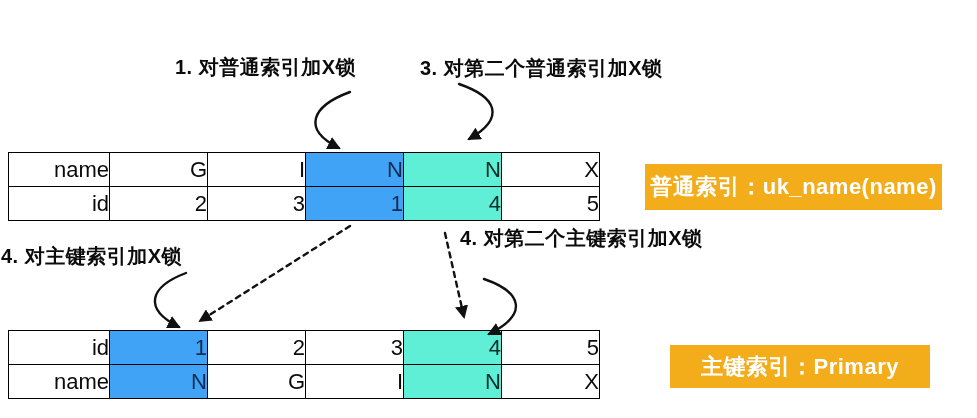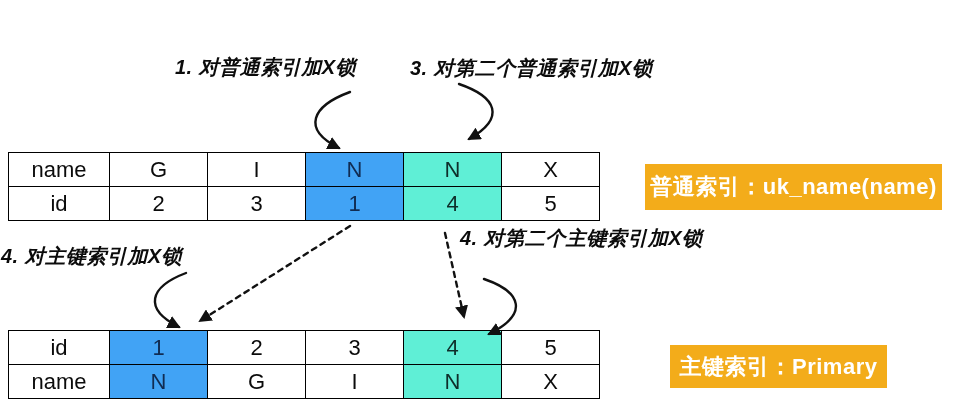--- a/index.html
+++ b/index.html
@@ -10,40 +10,39 @@
     font-family: "Liberation Sans", sans-serif;
     overflow: hidden;
   }
   .step-label {
     position: absolute;
     font-size: 20px;
     font-weight: bold;
     color: #0b0b0b;
     white-space: nowrap;
     letter-spacing: 0.5px;
-    font-style: italic;
   }
   #step1 { left: 175px; top: 54px; }
-  #step3 { left: 410px; top: 55px; }
+  #step3 { left: 420px; top: 55px; }
   #step2 { left: 1px;   top: 243px; }
   #step4 { left: 460px; top: 225px; }
 
   table.idx-table {
     position: absolute;
     border-collapse: collapse;
     table-layout: fixed;
   }
   #secondary-table { left: 8px; top: 152px; }
   #primary-table   { left: 8px; top: 330px; }
   .idx-table td {
     border: 1.6px solid #000000;
     width: 97px;
     height: 33px;
     padding: 0;
-    text-align: center;
+    text-align: right;
     vertical-align: middle;
     font-size: 22px;
     color: #0b0b0b;
     background: #ffffff;
     overflow: hidden;
   }
   .idx-table td.row-header { width: 100px; }
   .idx-table td.hl-blue { background: var(--hl-blue); color: #112c52; }
   .idx-table td.hl-cyan { background: var(--hl-cyan); color: #0e2e2a; }
 
@@ -53,21 +52,21 @@
     color: #ffffff;
     font-weight: bold;
     font-size: 22px;
     display: flex;
     align-items: center;
     justify-content: center;
     white-space: nowrap;
     letter-spacing: 0.5px;
   }
   #secondary-badge { left: 645px; top: 164px; width: 297px; height: 46px; }
-  #primary-badge   { left: 670px; top: 345px; width: 217px; height: 43px; }
+  #primary-badge   { left: 670px; top: 345px; width: 260px; height: 43px; }
 
   #arrow-layer {
     position: absolute;
     left: 0; top: 0;
     width: 977px; height: 418px;
     pointer-events: none;
   }
   #arrow-layer path.arrow {
     fill: none;
     stroke: #111111;

